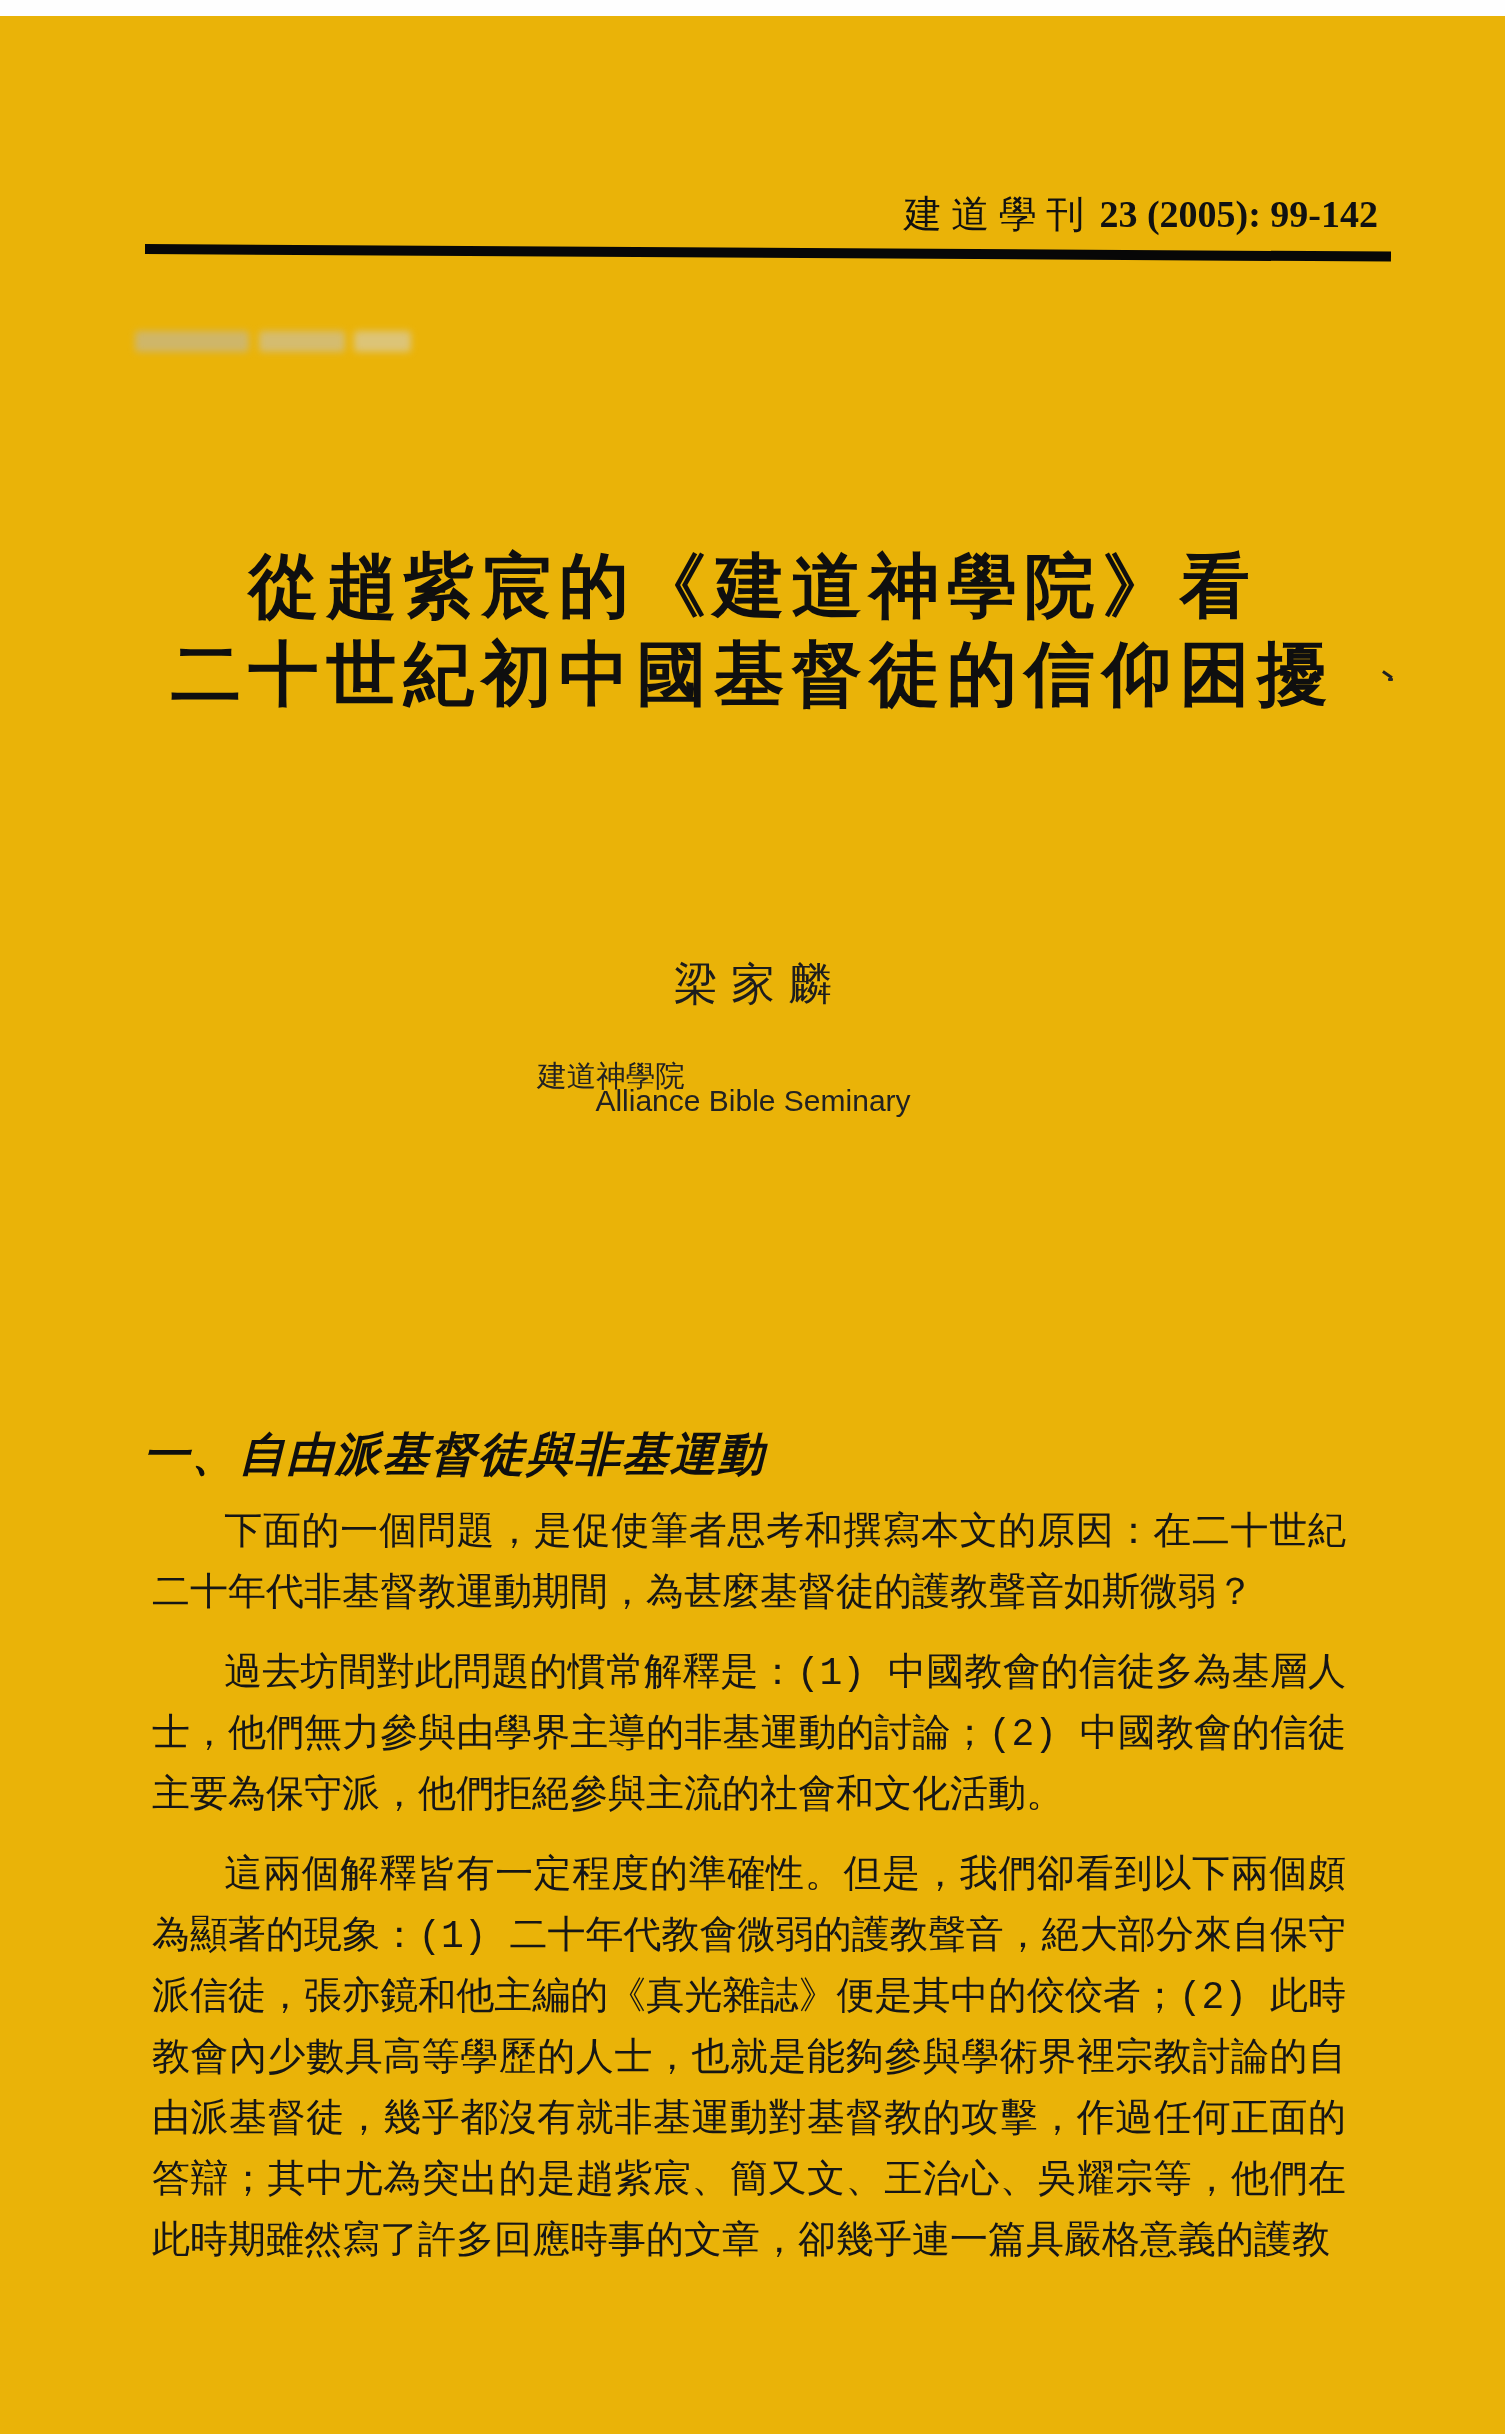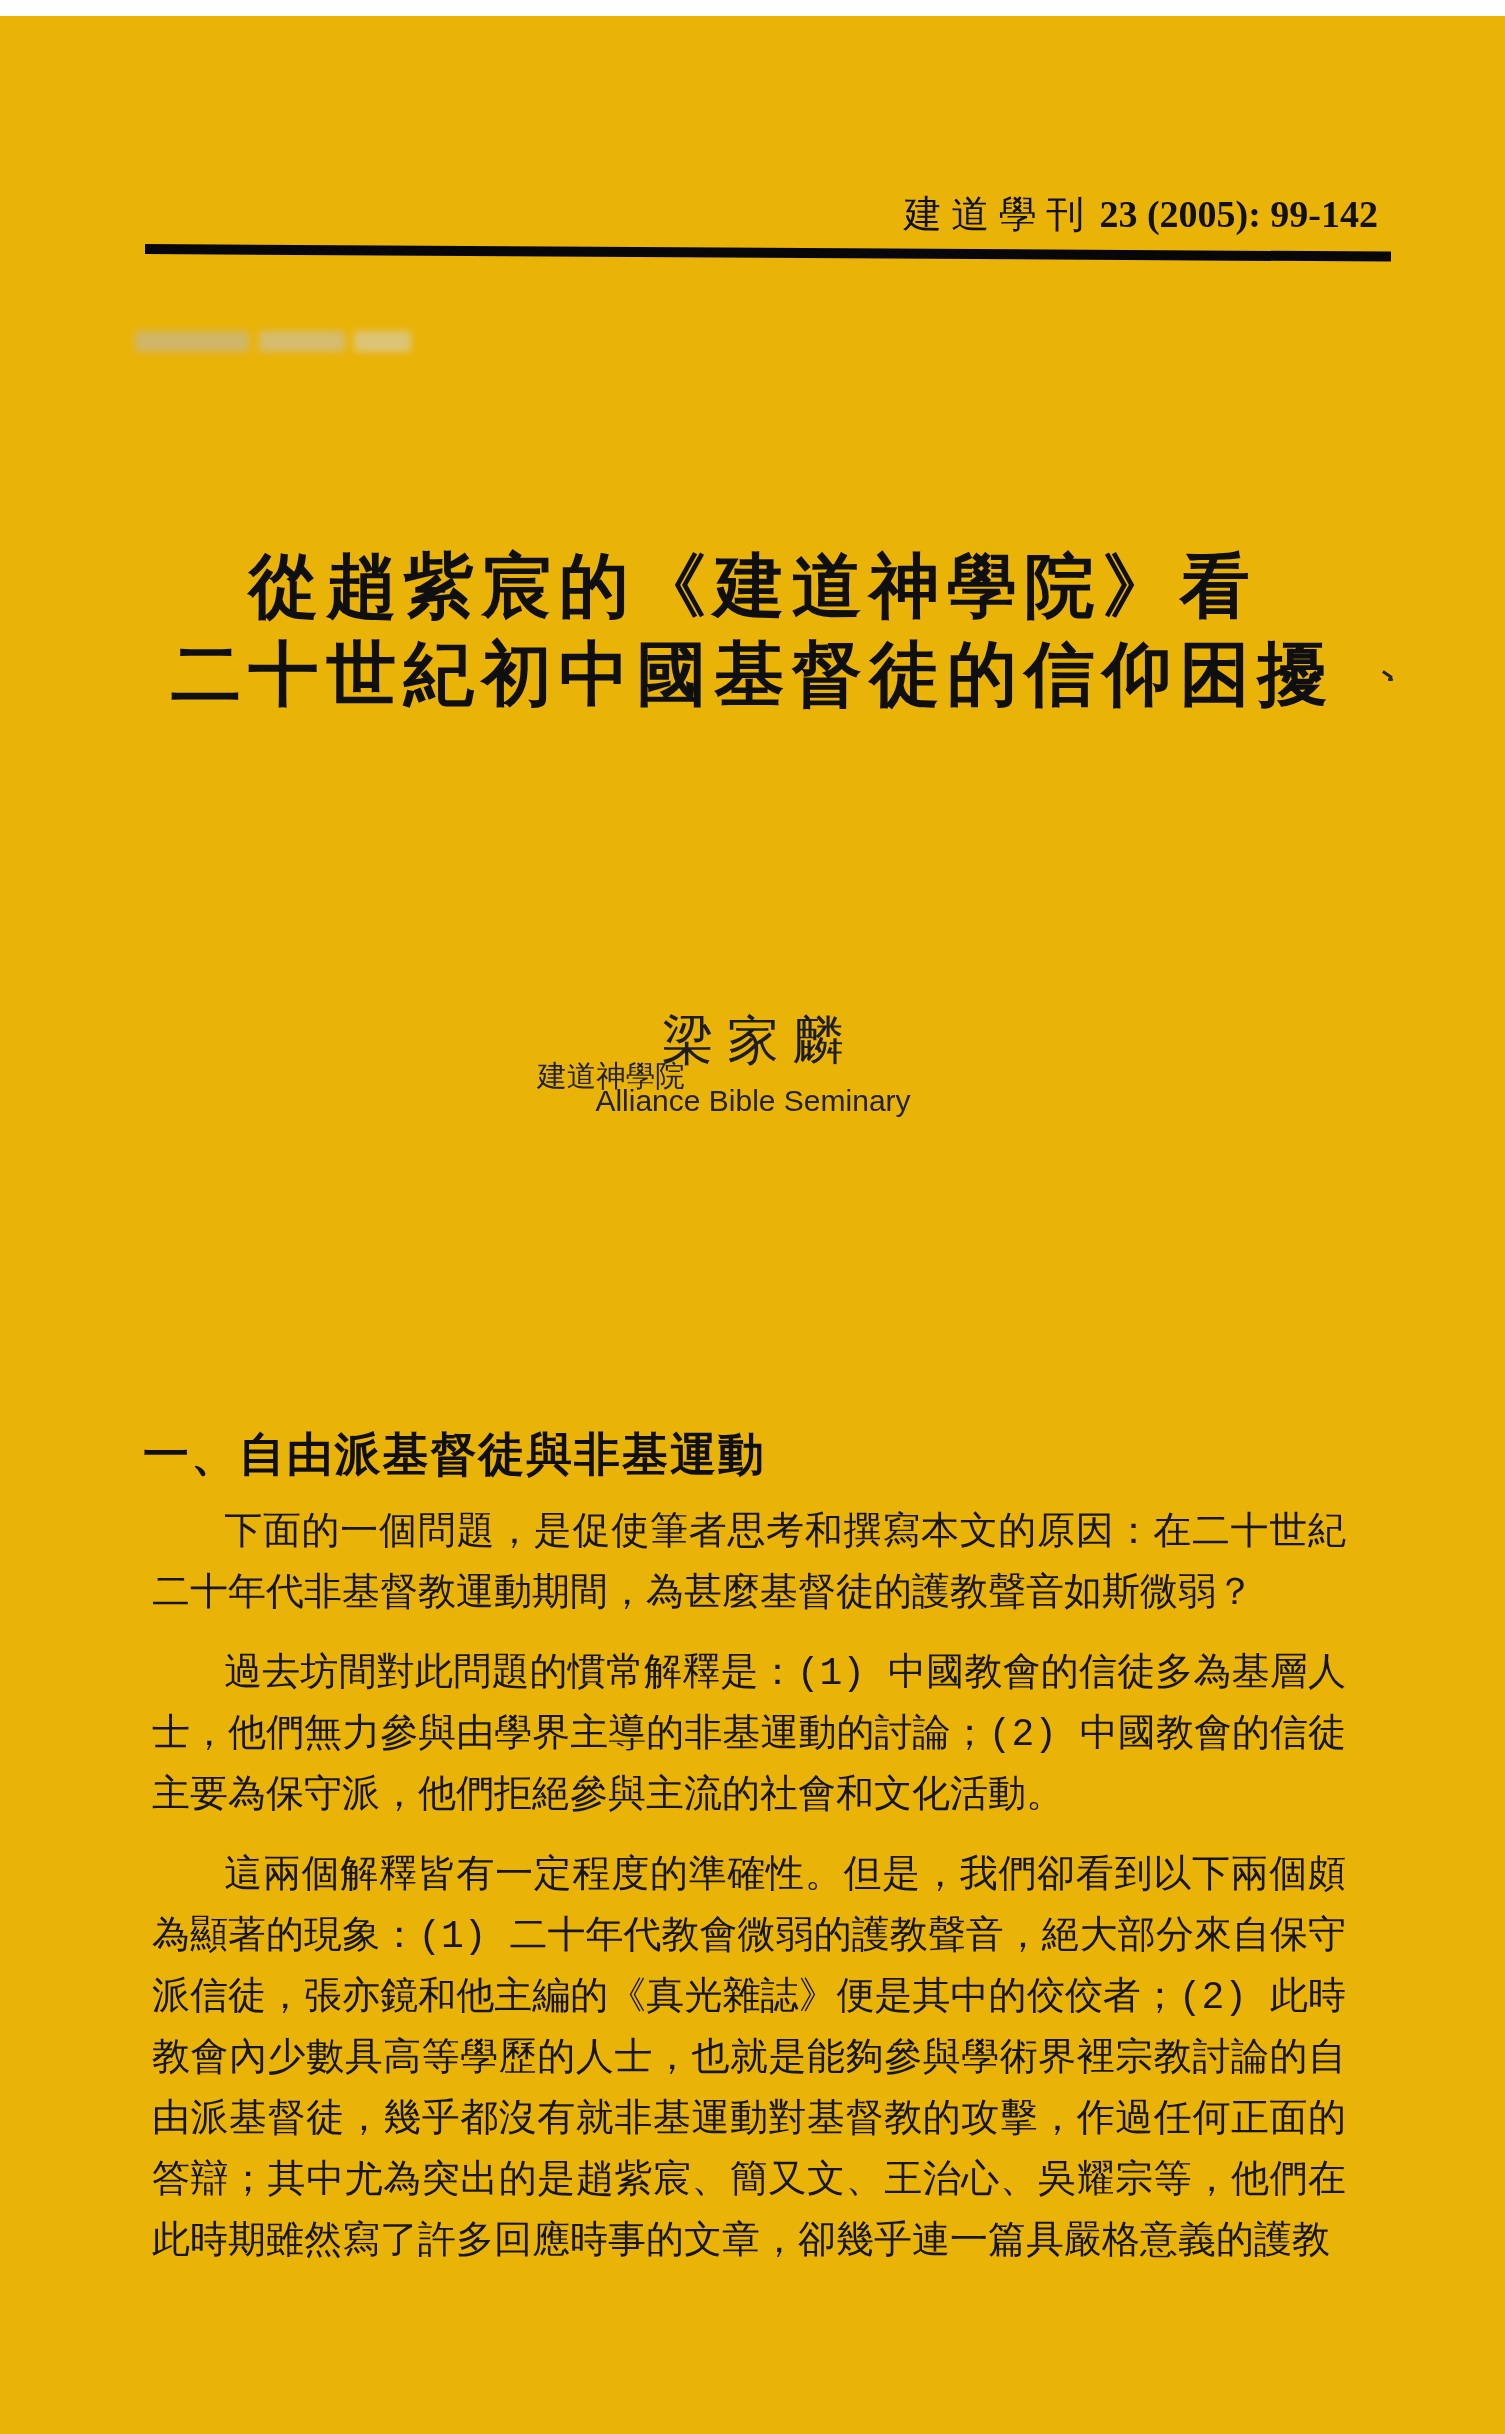--- a/index.html
+++ b/index.html
@@ -51,38 +51,38 @@
   
   .title{
     position:absolute; left:0; top:526px; width:1506px; margin:0;
     text-align:center; font-family:var(--sans); font-weight:700;
     font-size:70px; line-height:88px; letter-spacing:7.6px; color:#0f0f0f;
   }
   .title .tl{display:block; white-space:nowrap;}
 
   
   .author{
-    position:absolute; left:0; top:1000px; width:1506px; text-align:center;
-    font-family:var(--serif); font-size:52px; line-height:49px;
+    position:absolute; left:0; top:944px; width:1506px; text-align:center;
+    font-family:var(--serif); font-size:44px; line-height:49px;
     letter-spacing:13.3px; text-indent:13.3px; color:#1d1d1d;
   }
   .aff-zh{
     position:absolute; left:0; top:1043px; width:1222px; text-align:center;
     font-family:var(--serif); font-size:29.5px; line-height:34px; color:#222;
   }
   .aff-en{
     position:absolute; left:0; top:1067px; width:1506px; text-align:center;
     font-family:Liberation Sans, sans-serif; font-size:30px; line-height:36px; color:#222;
   }
 
   
   .section{
     position:absolute; left:143px; top:1412px; margin:0;
     font-family:var(--sans); font-weight:700; font-size:46px;
-    line-height:53px; letter-spacing:1.9px; color:#0f0f0f; white-space:nowrap;
+    line-height:53px; letter-spacing:1.9px; color:#0f0f0f; white-space:nowrap;font-style:italic;
   }
   .bodytext{
     position:absolute; left:152px; top:1486px; width:1194px;
     font-family:Liberation Mono, monospace; font-size:38px; line-height:61px;
     text-align:justify; color:#161616;
   }
   .bodytext p{margin:0 0 19px 0; text-indent:1.9em;}
 </style>
 </head>
 <body>

